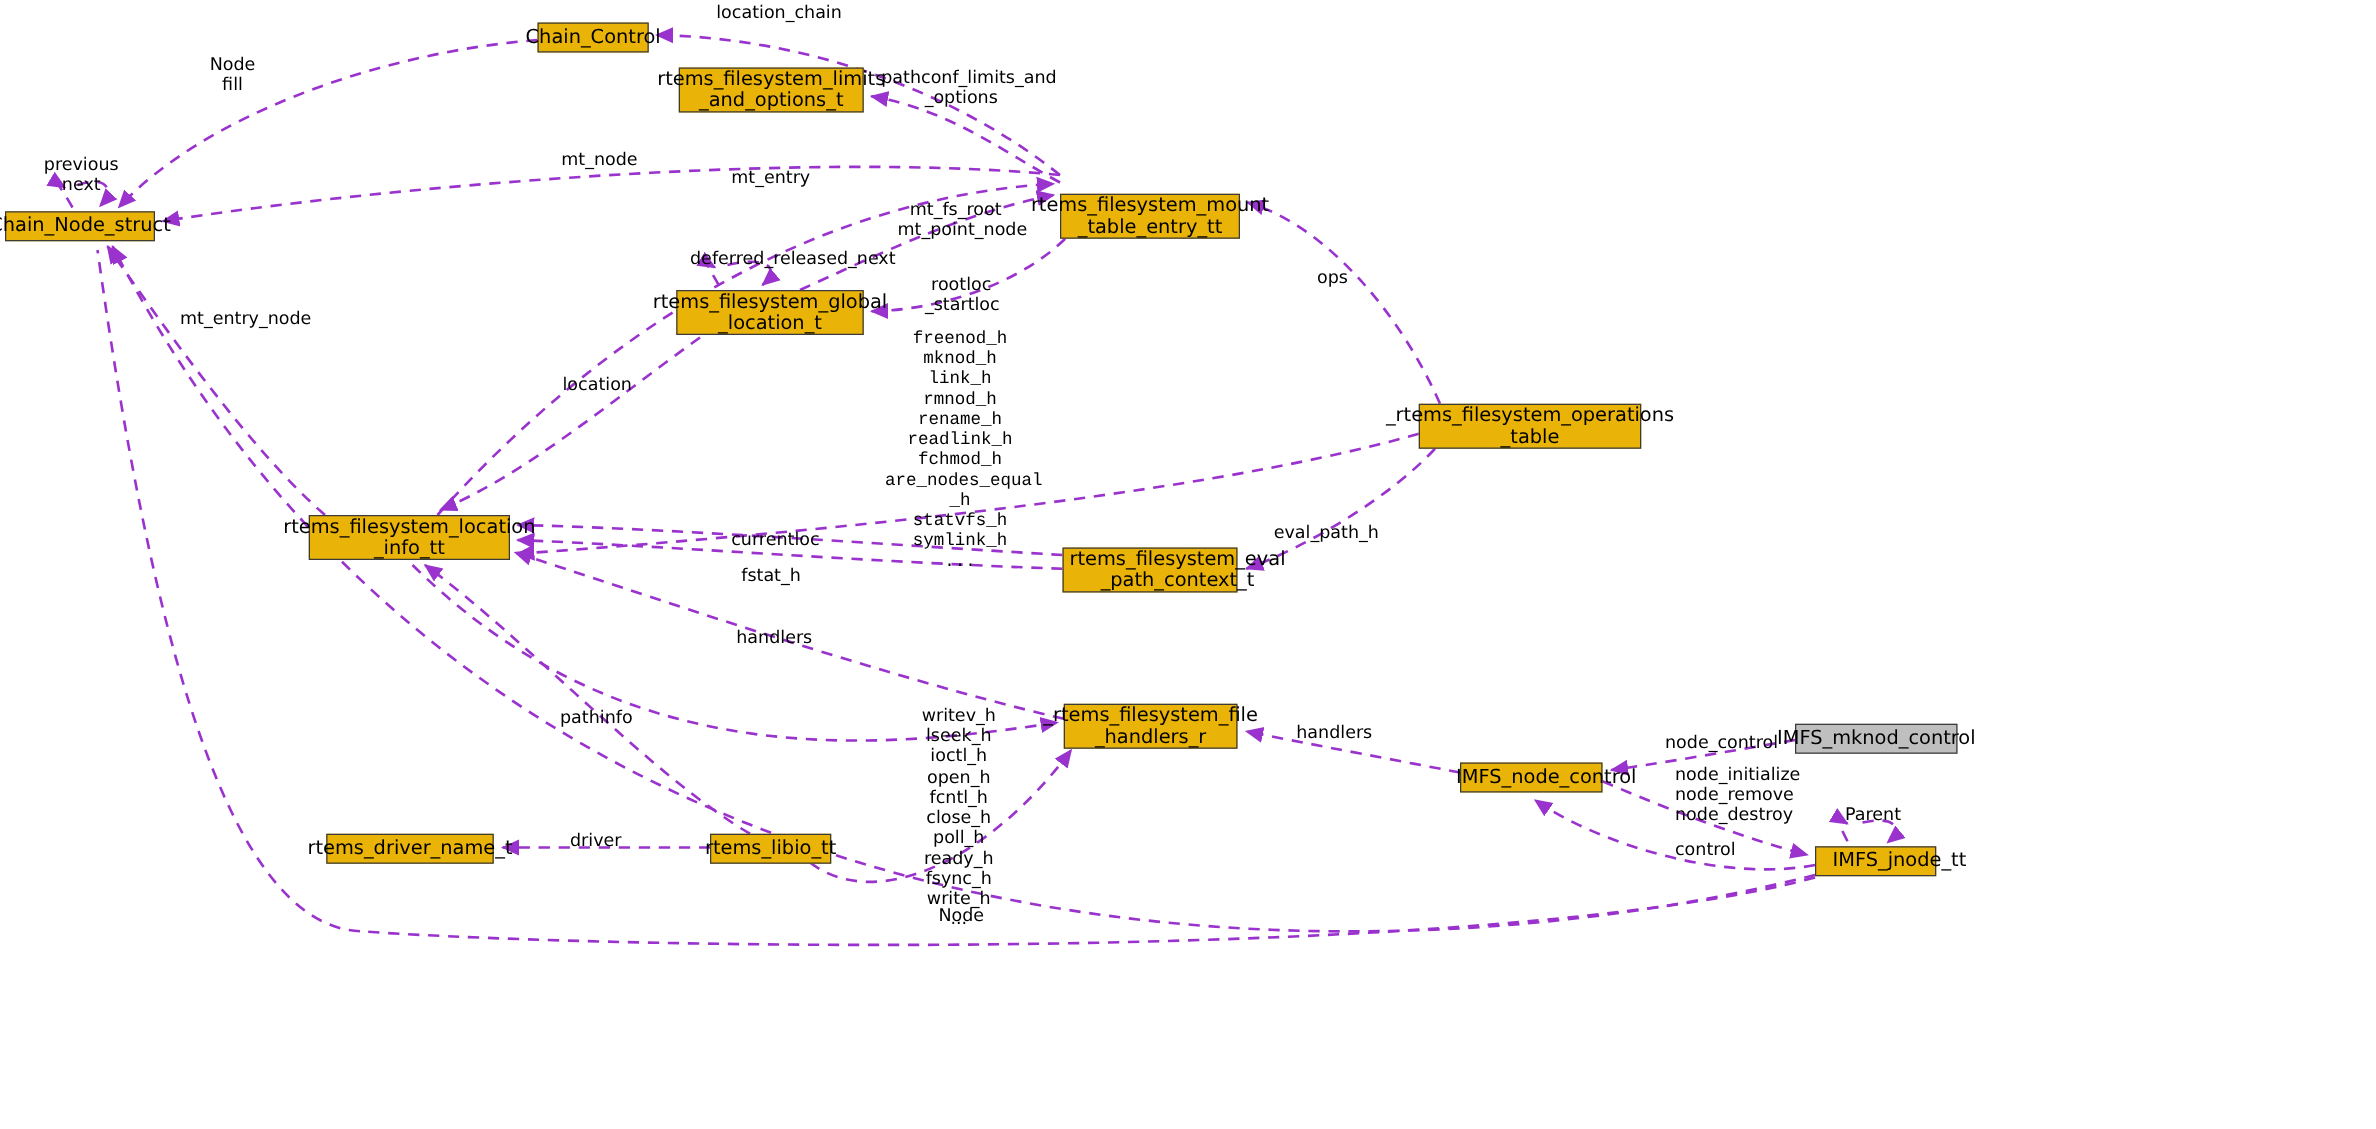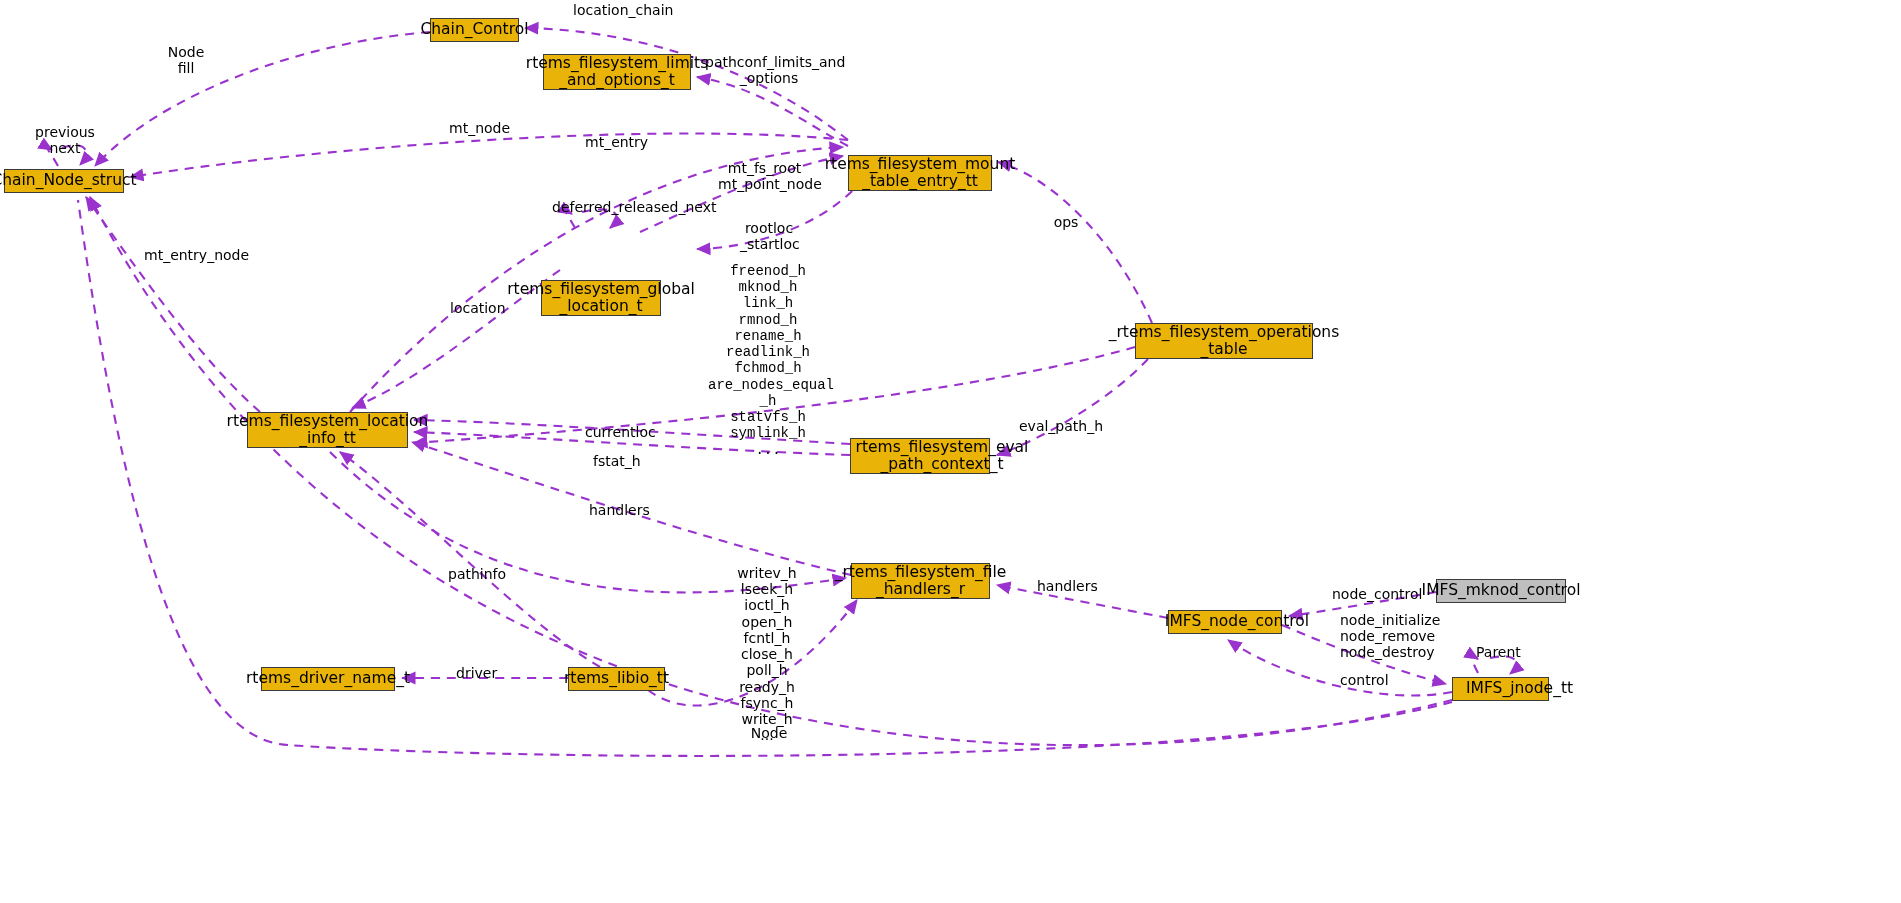--- a/index.html
+++ b/index.html
@@ -132,21 +132,21 @@
   <div class="node" style="left:430px;top:18px;width:89px;height:24px;">Chain_Control</div>
 
   <div class="node" style="left:543px;top:54px;width:148px;height:36px;">rtems_filesystem_limits
 _and_options_t</div>
 
   <div class="node" style="left:4px;top:169px;width:120px;height:24px;">Chain_Node_struct</div>
 
   <div class="node" style="left:848px;top:128px;width:144px;height:36px;margin-top:27px;">rtems_filesystem_mount
 _table_entry_tt</div>
 
-  <div class="node" style="left:541px;top:232px;width:120px;height:36px;margin-top:48px;">rtems_filesystem_global
+  <div class="node" style="left:541px;top:232px;width:150px;height:36px;">rtems_filesystem_global
 _location_t</div>
 
   <div class="node" style="left:1135px;top:323px;width:178px;height:36px;">_rtems_filesystem_operations
 _table</div>
 
   <div class="node" style="left:247px;top:412px;width:161px;height:36px;">rtems_filesystem_location
 _info_tt</div>
 
   <div class="node" style="left:850px;top:438px;width:140px;height:36px;padding-left:44px;">rtems_filesystem_eval
 _path_context_t</div>

